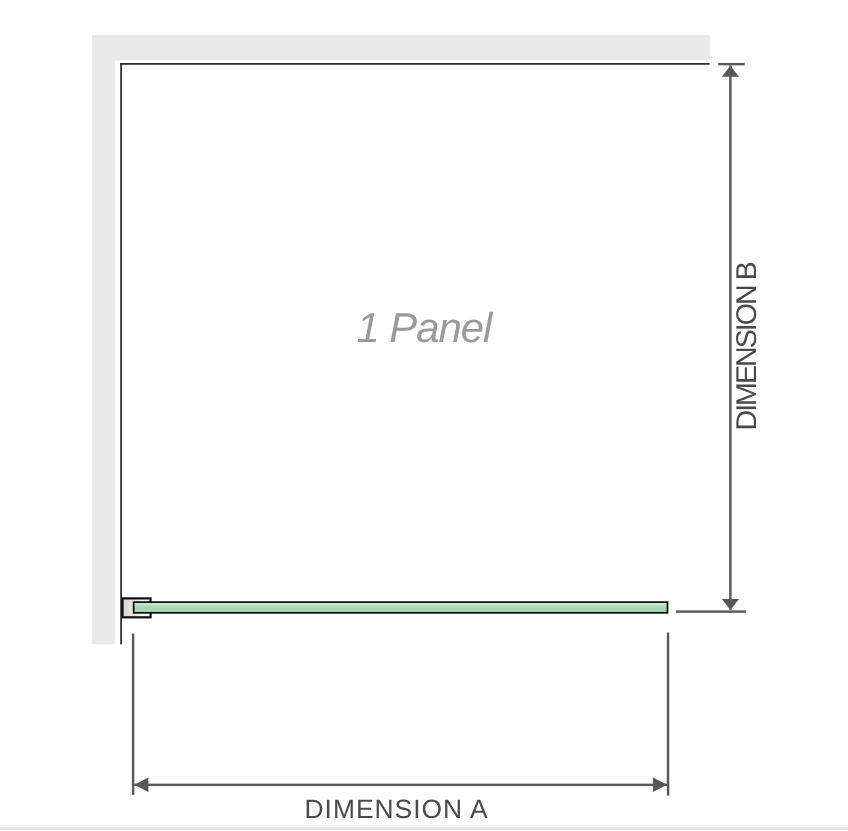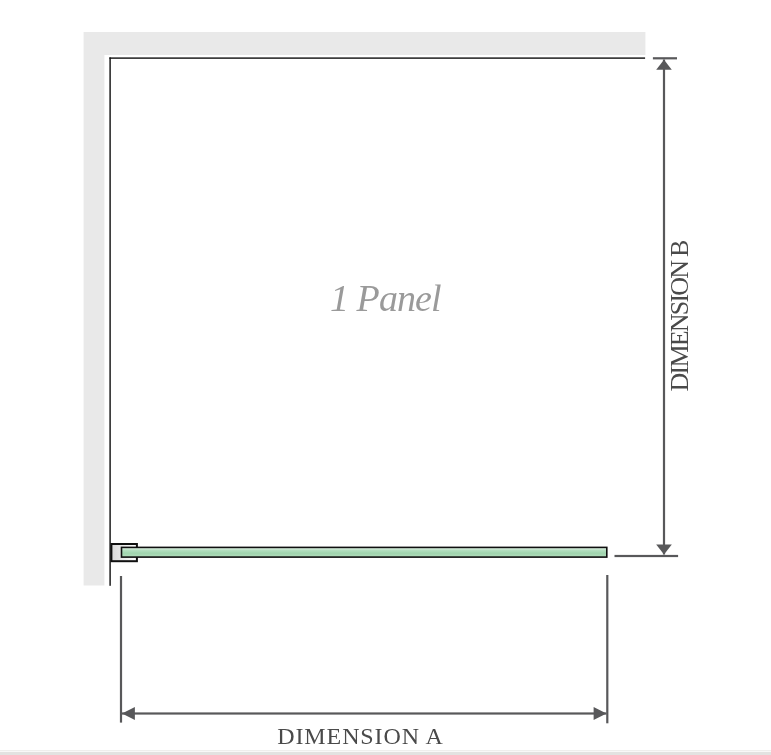--- a/index.html
+++ b/index.html
@@ -1,17 +1,17 @@
 <!DOCTYPE html>
 <html><head>
 <meta charset="utf-8">
 <style>
   html,body{margin:0;padding:0;background:#ffffff;}
   #canvas{position:relative;width:771px;height:755px;background:#ffffff;overflow:hidden;
-          font-family:Liberation Serif, serif;}
+          font-family:Liberation Sans, sans-serif;}
   svg{position:absolute;left:0;top:0;}
 </style>
 </head>
 <body>
 <div id="canvas">
 <svg width="771" height="755" viewBox="0 0 771 755">
   <defs>
     <linearGradient id="glassGrad" x1="0" y1="0" x2="0" y2="1">
       <stop offset="0" stop-color="#e9f6ec"></stop>
       <stop offset="0.3" stop-color="#b4dfc0"></stop>

